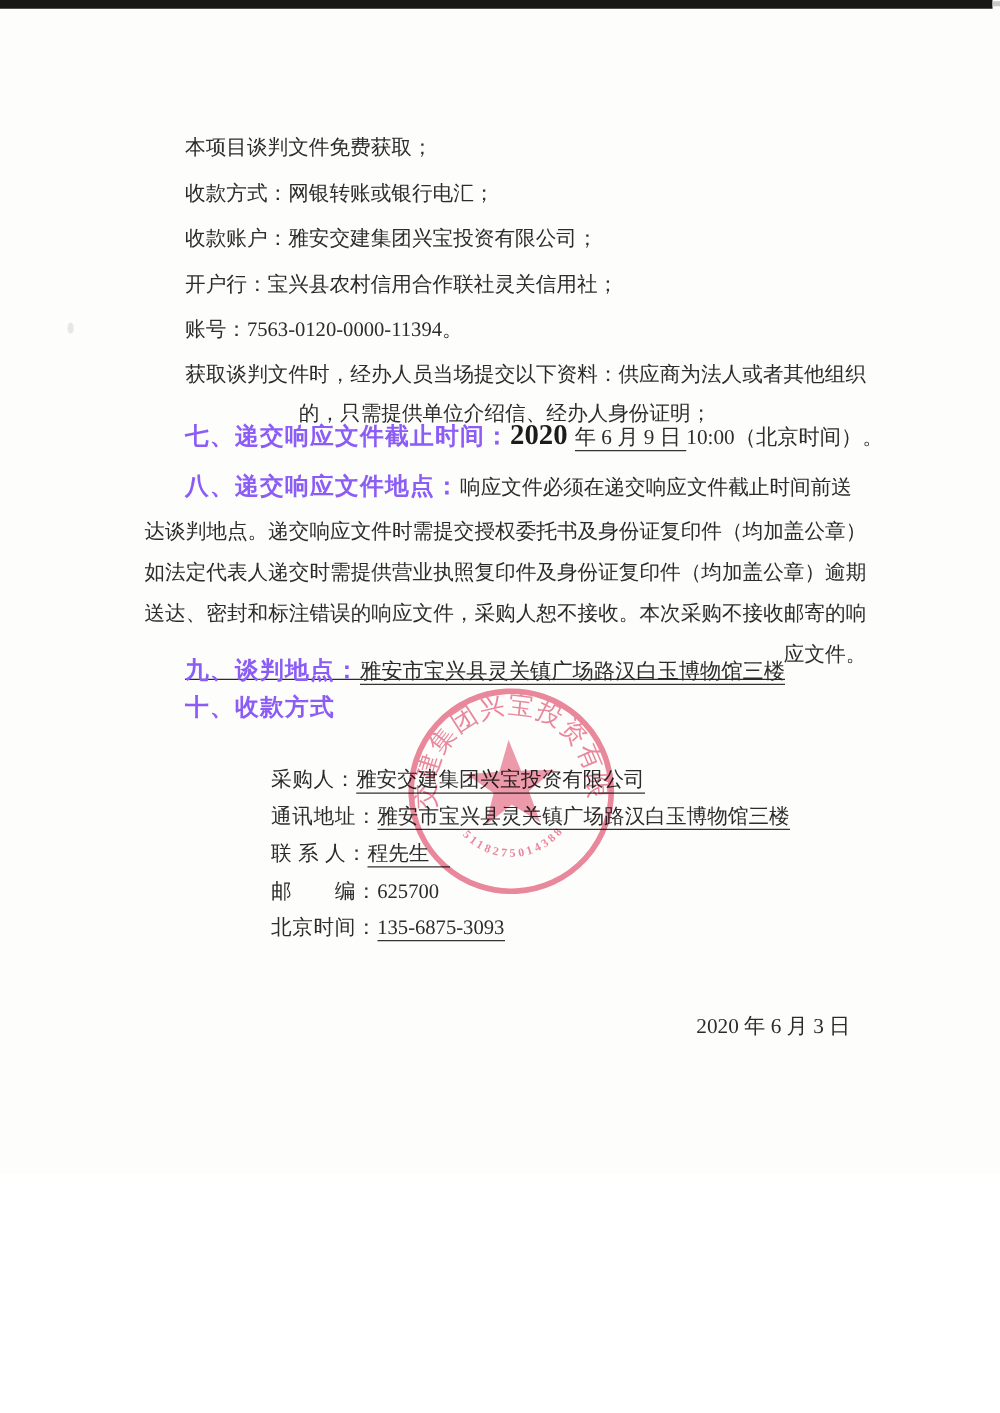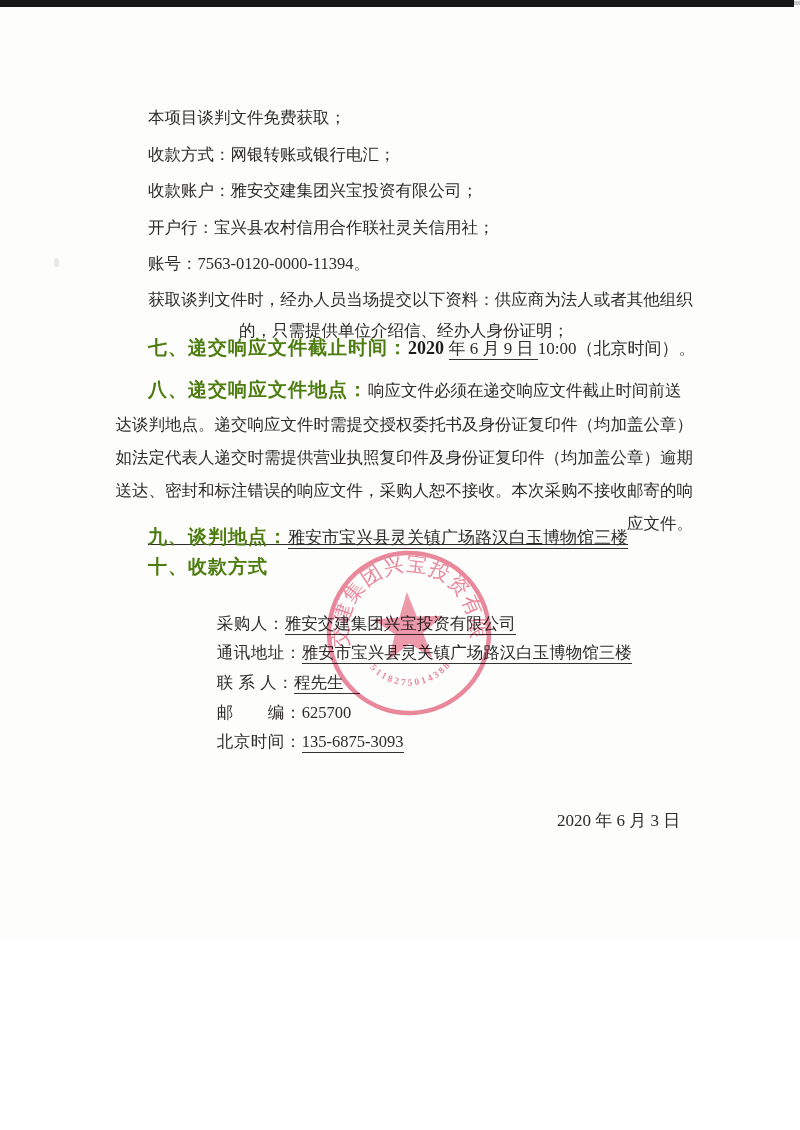--- a/index.html
+++ b/index.html
@@ -14,23 +14,23 @@
   .speck{position:absolute;background:#b9b7b3;border-radius:50%;opacity:.45;}
   .speck1{left:54px;top:258px;width:5px;height:9px;opacity:.3;}
   .speck2{left:560px;top:1066px;width:4px;height:4px;}
   .speck3{left:654px;top:1079px;width:3px;height:3px;opacity:.3;}
 
   .blk{position:absolute;left:115px;width:578px;}
   .intro{top:100px;}
   .intro .line{height:36.5px;line-height:36.5px;padding-left:33px;font-size:16.5px;white-space:pre;}
   .obtain{top:284px;line-height:31px;font-size:16.5px;white-space:pre;text-indent:33px;text-align:center;}
 
-  .h-label{font-weight:bold;font-size:19px;color:#4d7c0f;letter-spacing:1px;}
+  .h-label{font-weight:bold;font-size:19px;color:#8b5cf6;letter-spacing:1px;}
   .sec7{top:330px;line-height:36px;font-size:17px;white-space:nowrap;padding-left:33px;}
-  .sec7 .year{font-weight:bold;font-size:18px;color:#1d1c1a;}
+  .sec7 .year{font-weight:bold;font-size:23px;color:#1d1c1a;}
   .sec8-first{top:372px;line-height:36px;font-size:16.5px;white-space:nowrap;text-indent:33px;}
   .sec8-rest{top:408px;line-height:33px;font-size:16.5px;white-space:pre;text-align:right;}
   .sec9{top:519px;line-height:36px;font-size:17px;white-space:nowrap;padding-left:33px;text-decoration:underline;}
   .sec10{top:549px;line-height:36px;padding-left:33px;}
 
   .contacts{top:579px;left:192px;width:520px;}
   .contact-row{height:29.7px;line-height:29.7px;font-size:16.5px;white-space:pre;}
   .contact-label{letter-spacing:.5px;}
   .u{border-bottom:1.5px solid #34332f;padding-bottom:1px;}
 

